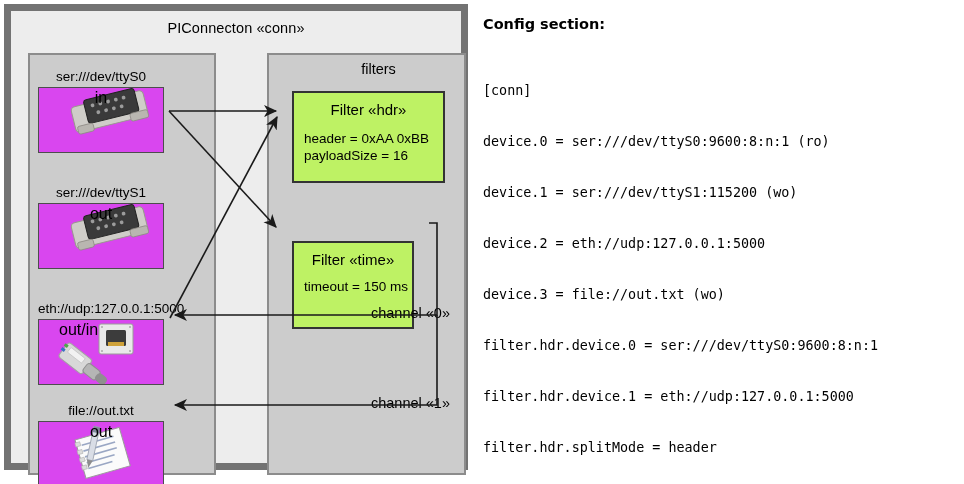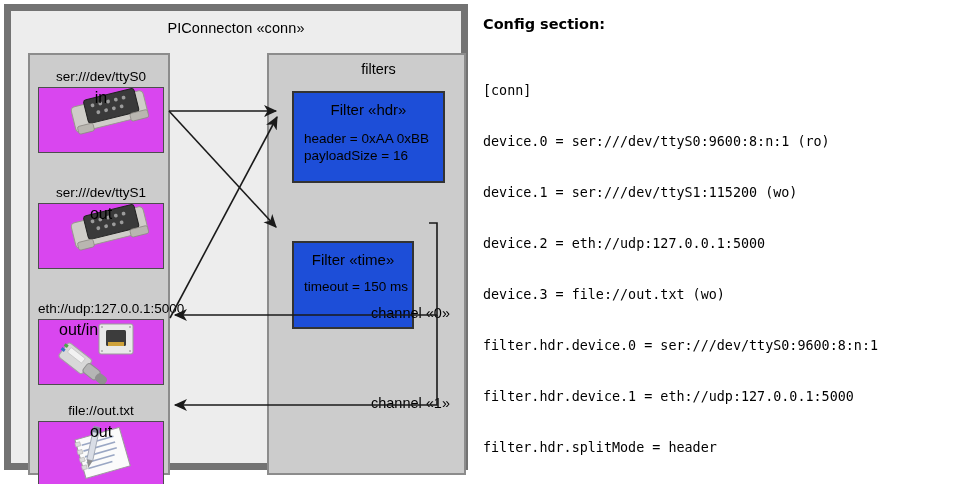--- a/index.html
+++ b/index.html
@@ -8,38 +8,38 @@
 
   
   #diagram-frame{position:absolute;left:4px;top:4px;width:464px;height:466px;
     border:7px solid #737373;background:#ededed;box-sizing:border-box;}
   #diagram-title{position:absolute;left:0;top:9px;width:100%;text-align:center;
     font-size:14.5px;letter-spacing:.1px;}
 
   
   .group{position:absolute;background:#cccccc;border:2px solid #8c8c8c;
     box-sizing:border-box;}
-  #devices-group{left:17px;top:42px;width:142px;height:422px;}
+  #devices-group{left:17px;top:42px;width:188px;height:422px;}
   #filters-group{left:256px;top:42px;width:199px;height:422px;}
   .group-title{position:absolute;left:0;width:100%;text-align:center;
     top:6px;font-size:14.5px;padding-left:12px;}
 
   
   .device{position:absolute;}
   .device-label{position:absolute;left:0;width:100%;text-align:center;
     top:0;font-size:13.5px;white-space:nowrap;}
   .device-box{position:absolute;top:18px;left:0;width:126px;height:66px;
     background:#d946ef;border:1.5px solid #4d4d4d;box-sizing:border-box;
     overflow:hidden;}
   .device-dir{position:absolute;left:0;width:100%;text-align:center;top:1px;
     font-size:16px;z-index:3;}
   .device-dir.left{text-align:left;padding-left:20px;width:auto;}
 
   
-  .filter-box{position:absolute;background:#1d4ed8;border:2px solid #333;
+  .filter-box{position:absolute;background:#bef264;border:2px solid #333;
     box-sizing:border-box;}
   #filter-hdr{left:23px;top:36px;width:153px;height:92px;}
   #filter-time{left:23px;top:186px;width:122px;height:88px;}
   .filter-title{position:absolute;left:0;width:100%;text-align:center;top:8px;
     font-size:15px;}
   .filter-props{position:absolute;left:10px;top:37px;font-size:13.5px;
     line-height:17px;}
   #filter-time .filter-props{top:35px;}
 
   

